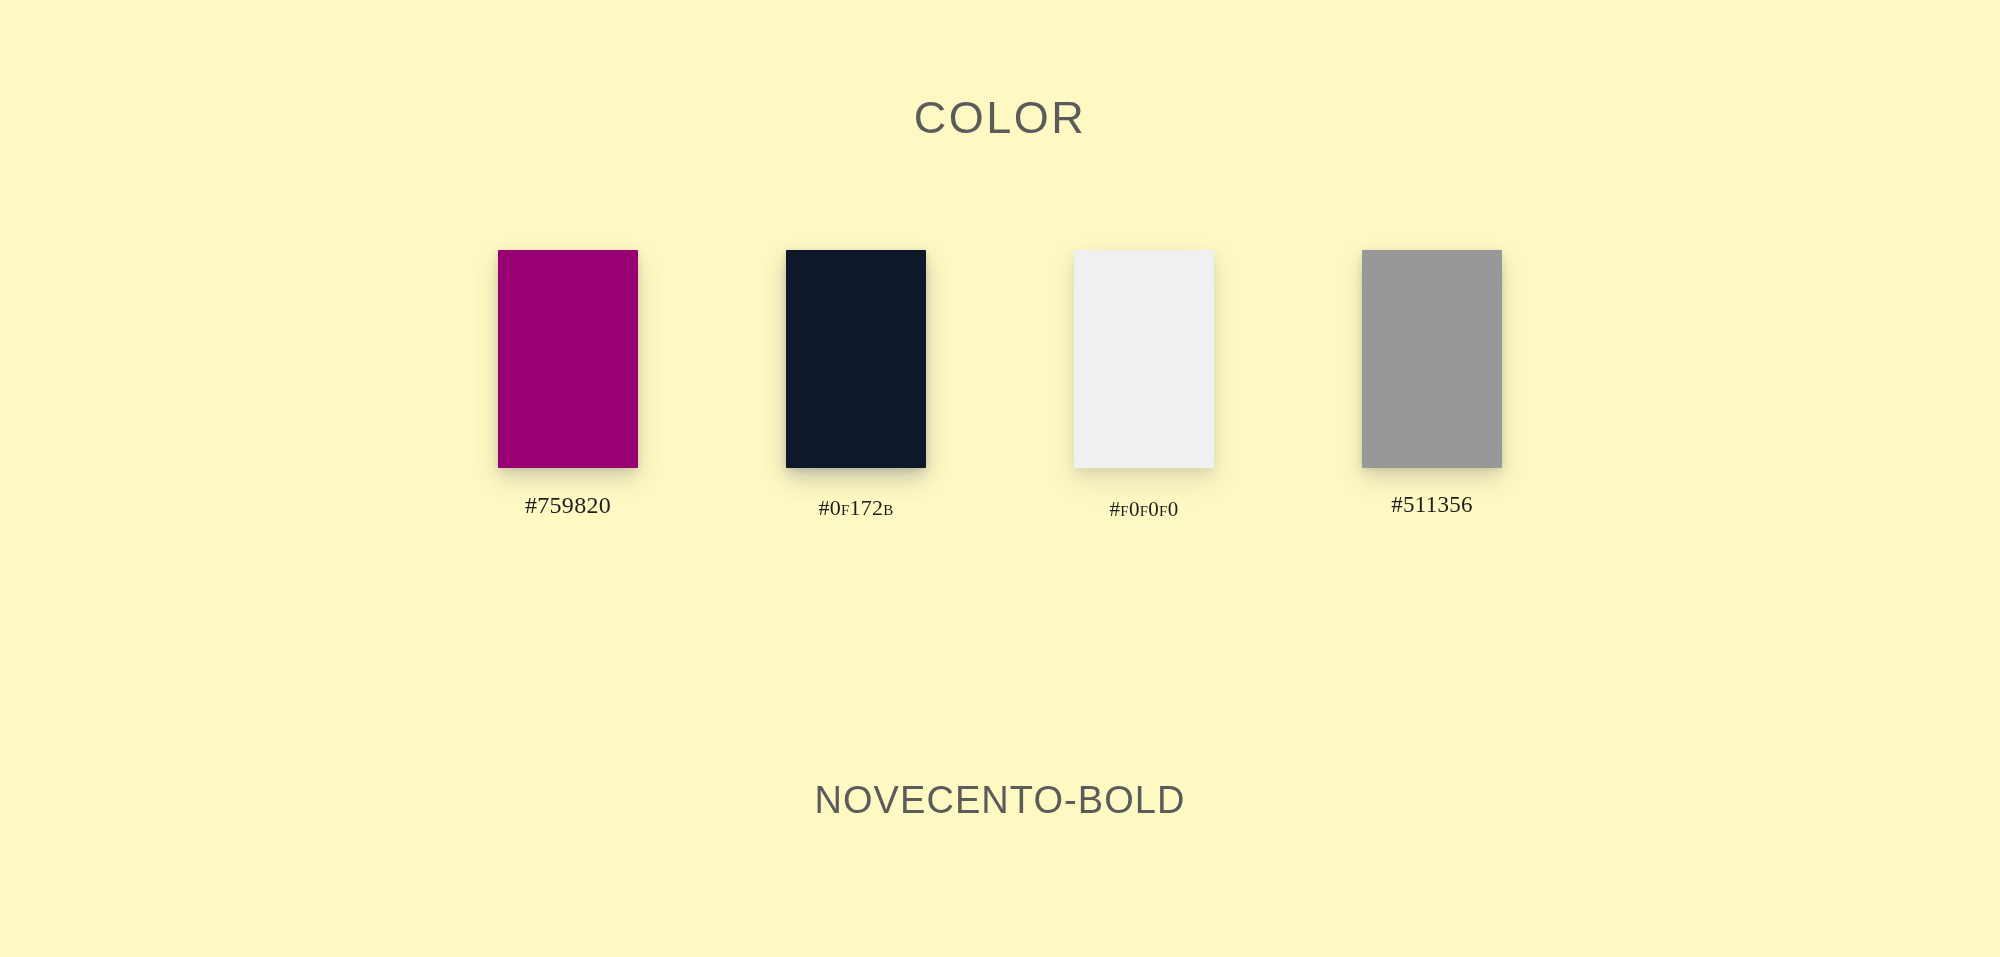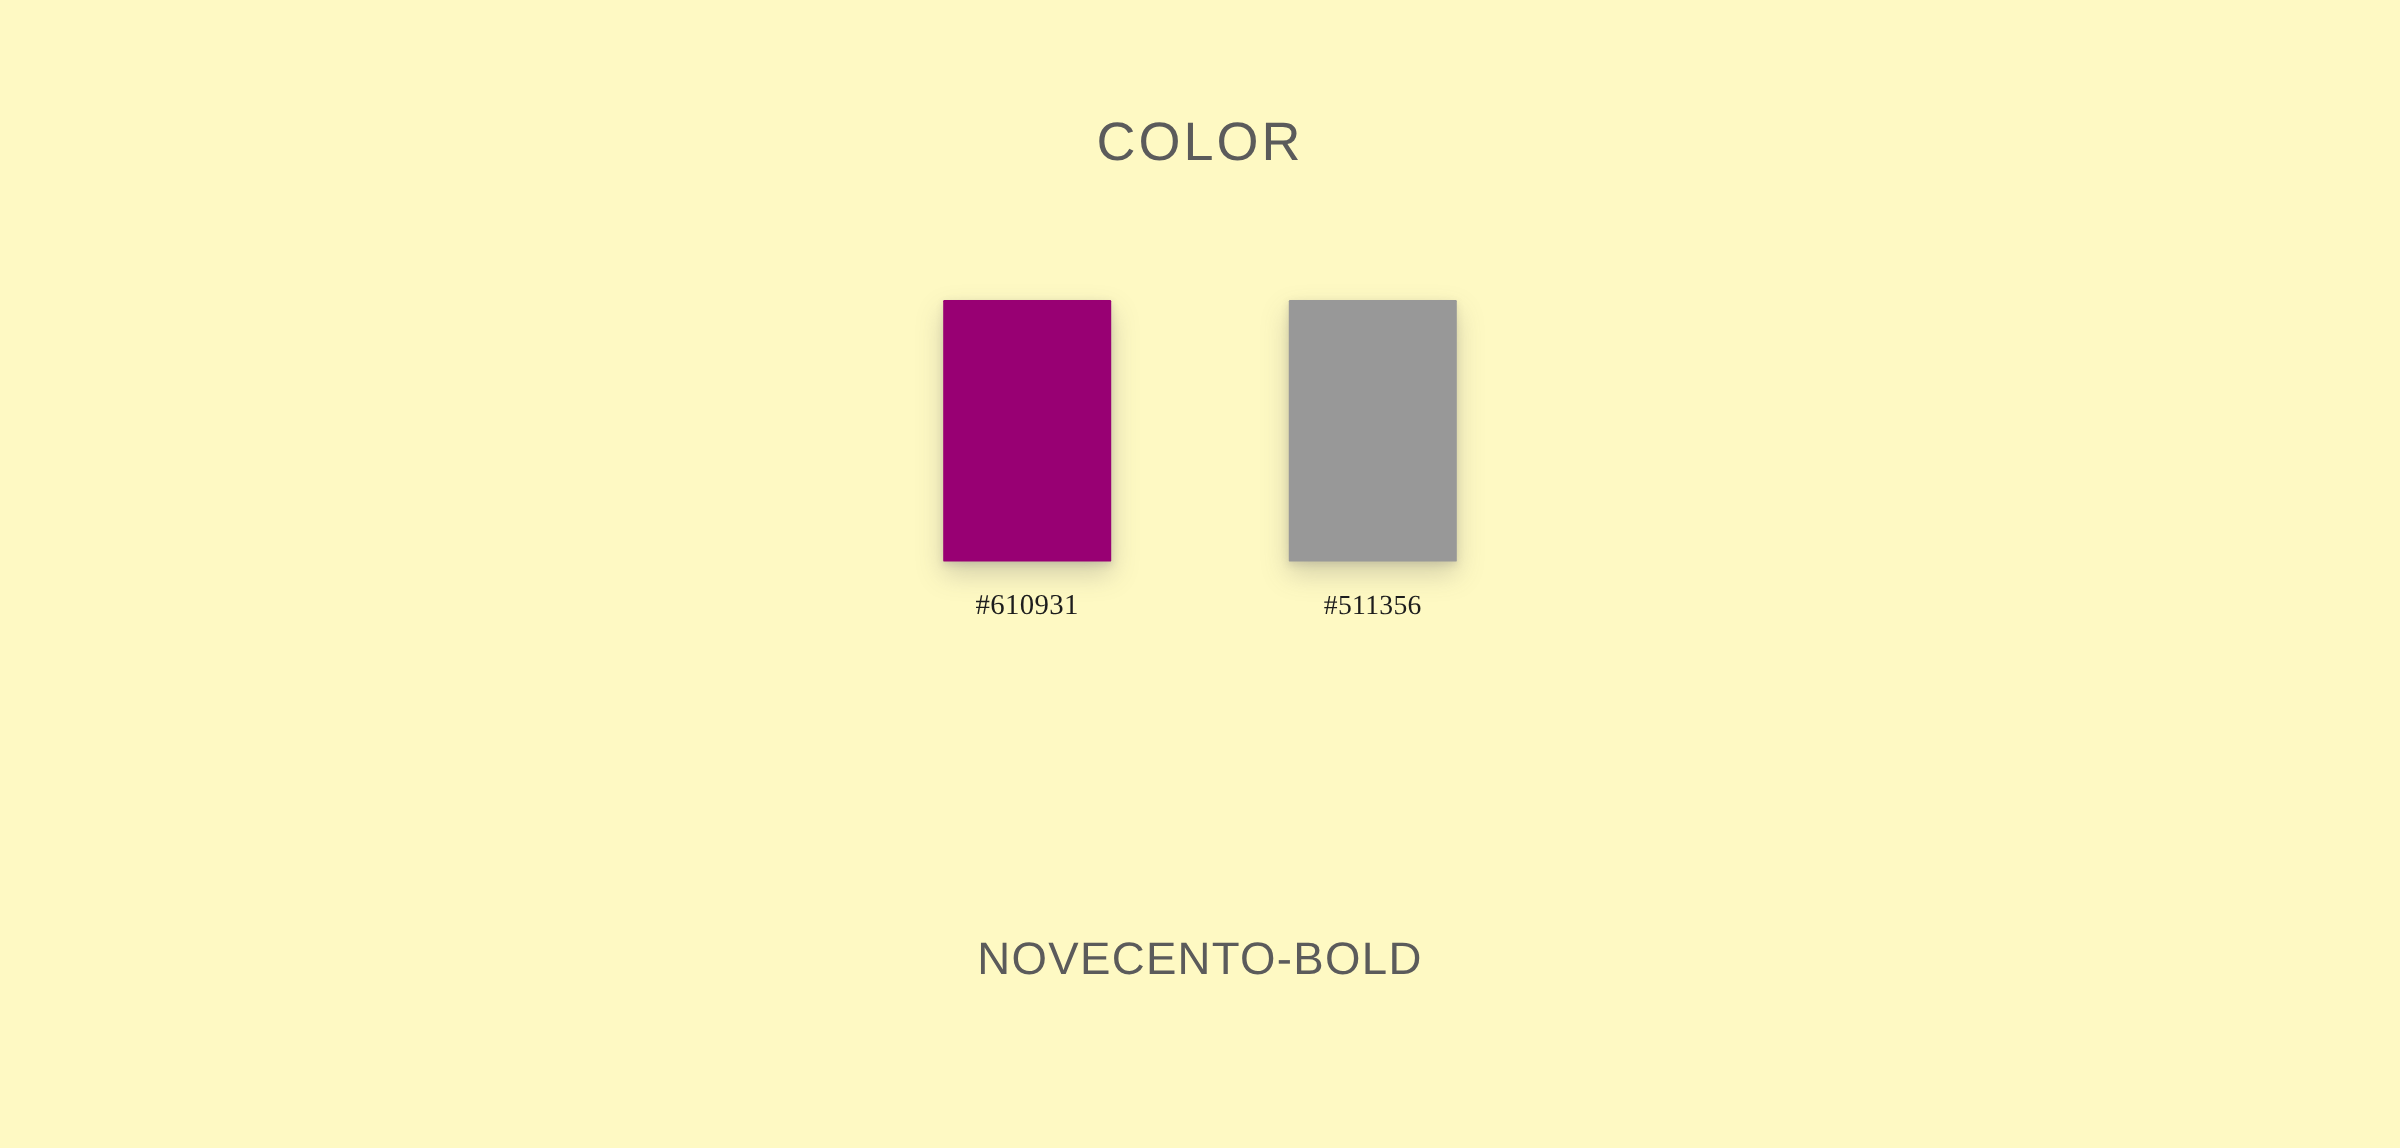--- a/index.html
+++ b/index.html
@@ -140,24 +140,32 @@
 <body style="background: rgb(255, 255, 255);">
 
 <div class="styleguide">
 
   <div class="section-heading" id="color-heading" style="color: rgb(91, 91, 91);">COLOR</div>
 
   <div class="swatch-row">
 
     <div class="swatch-cell cell-brand">
       <div class="swatch-chip tone-brand" style="background-color: rgb(152, 0, 115);"></div>
-      <div class="swatch-label" style="color: rgb(29, 29, 29);">#610931</div>
+      <div class="swatch-label" style="color: rgb(29, 29, 29);">#759820</div>
     </div>
 
+    <div class="swatch-cell cell-dark">
+      <div class="swatch-chip tone-dark" style="background-color: rgb(15, 23, 43);"></div>
+      <div class="swatch-label" style="color: rgb(29, 29, 29);">#0f172b</div>
+    </div>
 
+    <div class="swatch-cell cell-light">
+      <div class="swatch-chip tone-light" style="background-color: rgb(240, 240, 240);"></div>
+      <div class="swatch-label" style="color: rgb(29, 29, 29);">#f0f0f0</div>
+    </div>
 
     <div class="swatch-cell cell-gray">
       <div class="swatch-chip tone-gray" style="background-color: rgb(152, 152, 152);"></div>
       <div class="swatch-label" style="color: rgb(29, 29, 29);">#511356</div>
     </div>
 
   </div>
 
 
   <div class="font-row">

